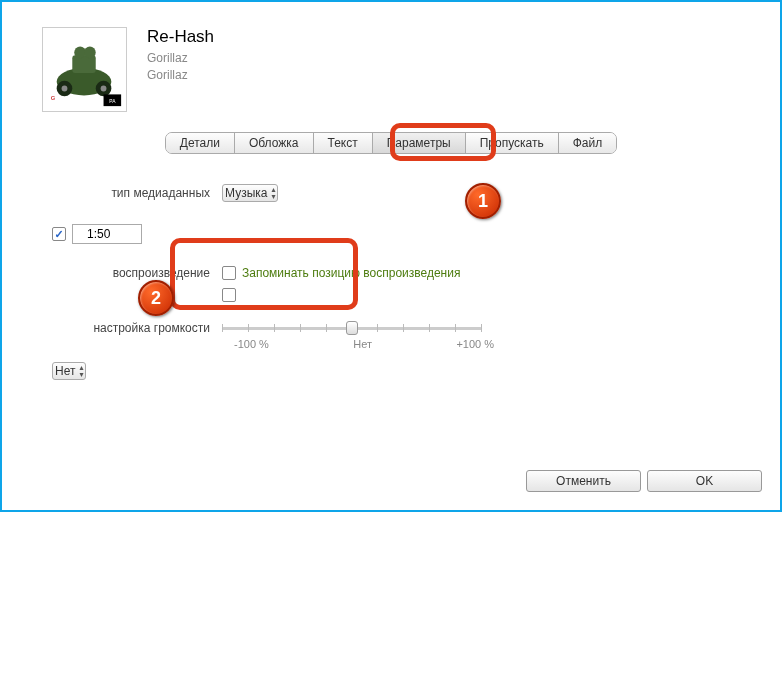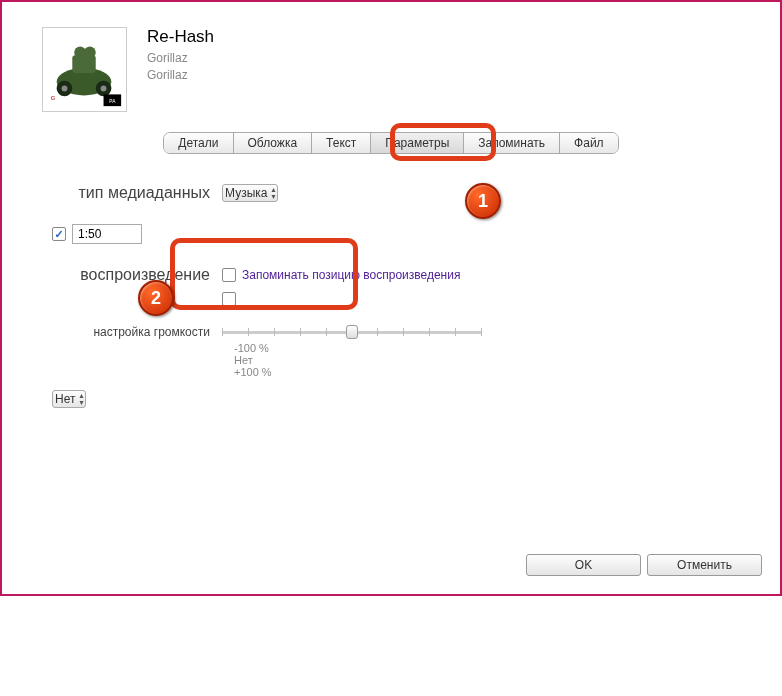--- a/index.html
+++ b/index.html
@@ -1,53 +1,53 @@
 <!DOCTYPE html>
 <html><head>
 <meta charset="utf-8">
 <style>
 * { box-sizing: border-box; margin: 0; padding: 0; }
 body { font-family: Arial, sans-serif; font-size: 13px; color: #333; background: #fff; }
-.window { width: 782px; height: 596px; border: 2px solid #be185d; position: relative; background: #fff; }
+.window { width: 782px; height: 512px; border: 2px solid #0ea5e9; position: relative; background: #fff; }
 .header { display: flex; align-items: flex-start; padding: 25px 25px 10px 40px; }
 .album-art { width: 85px; height: 85px; background: #fff; border: 1px solid #ccc; position: relative; margin-right: 20px; }
 .album-art svg { width: 100%; height: 100%; }
 .track-info h2 { font-size: 17px; font-weight: normal; color: #000; margin-bottom: 3px; }
 .track-info .artist { font-size: 12px; color: #888; line-height: 1.4; }
 .tabs-wrap { position: relative; display: flex; justify-content: center; margin-top: 10px; }
 .tabs { display: flex; border: 1px solid #aaa; border-radius: 7px; overflow: hidden; }
 .tab { padding: 3px 14px; font-size: 12px; background: linear-gradient(#fdfdfd,#e8e8e8); border-right: 1px solid #aaa; cursor: pointer; color: #333; }
 .tab:last-child { border-right: none; }
 .tab.active { background: linear-gradient(#f0f0f0,#d8d8d8); }
 .highlight-box { position: absolute; border: 5px solid #e03c1a; border-radius: 10px; pointer-events: none; }
 .hl-tabs { top: -9px; left: 388px; width: 106px; height: 38px; }
 .hl-time { top: 236px; left: 168px; width: 188px; height: 72px; }
 .hl-ok { top: 622px; left: 486px; width: 140px; height: 50px; }
 .badge { position: absolute; width: 36px; height: 36px; border-radius: 50%; background: radial-gradient(circle at 35% 30%, #ff6a2a, #c82800); color: #fff; font-weight: bold; font-size: 18px; display: flex; align-items: center; justify-content: center; border: 2px solid #a01f00; box-shadow: 1px 1px 3px rgba(0,0,0,0.5), inset 1px 1px 2px rgba(255,255,255,0.4); }
 .badge-1 { top: 181px; left: 463px; }
 .badge-2 { top: 278px; left: 136px; }
 .badge-3 { top: 614px; left: 457px; }
 .form { padding: 30px 50px 20px 50px; }
 .row { display: flex; align-items: center; margin-bottom: 8px; }
-.row label { width: 170px; text-align: right; padding-right: 12px; font-size: 16px; color: #444; }
+.row label { width: 170px; text-align: right; padding-right: 12px; font-size: 12px; color: #444; }
 .row.sub label { font-weight: bold; }
 .select { background: linear-gradient(#fdfdfd,#e5e5e5); border: 1px solid #aaa; border-radius: 3px; padding: 1px 2px; font-size: 12px; display: inline-flex; align-items: center; }
 .select .arrows { margin-left: 4px; font-size: 8px; line-height: 7px; color: #555; }
 .checkbox { width: 14px; height: 14px; border: 1px solid #888; border-radius: 2px; background: #fff; display: inline-flex; align-items: center; justify-content: center; margin-right: 6px; }
 .checkbox.checked::after { content: "✓"; color: #2a66c7; font-size: 11px; font-weight: bold; }
-.time-input { width: 70px; border: 1px solid #aaa; padding: 2px 5px; font-size: 12px; background: #fff; }
-.check-label { font-size: 12px; color: #4c1d95; }
+.time-input { width: 70px; border: 1px solid #aaa; padding: 2px 14px; font-size: 12px; background: #fff; }
+.check-label { font-size: 12px; color: #4d7c0f; }
 .slider-row { display: flex; align-items: center; margin-top: 18px; margin-bottom: 2px; }
 .slider-row label { width: 170px; text-align: right; padding-right: 12px; font-size: 12px; color: #444; }
 .slider { position: relative; width: 260px; height: 16px; }
 .slider-track { position: absolute; top: 7px; left: 0; right: 0; height: 3px; background: #ccc; border-radius: 2px; }
 .slider-ticks { position: absolute; top: 4px; left: 0; right: 0; display: flex; justify-content: space-between; }
 .slider-ticks span { width: 1px; height: 8px; background: #bbb; }
 .slider-thumb { position: absolute; top: 1px; left: 50%; transform: translateX(-50%); width: 12px; height: 14px; background: linear-gradient(#fff,#ddd); border: 1px solid #999; border-radius: 3px; }
-.slider-labels { display: flex; width: 260px; margin-left: 182px; justify-content: space-between; font-size: 11px; color: #888; margin-bottom: 12px; flex-direction: column; }
+.slider-labels { display: flex; width: 260px; margin-left: 182px; justify-content: space-between; font-size: 11px; color: #888; margin-bottom: 12px; }
 .bottom-buttons { position: absolute; bottom: 18px; right: 18px; display: flex; gap: 6px; }
 .btn { background: linear-gradient(#fdfdfd,#e5e5e5); border: 1px solid #999; border-radius: 3px; padding: 3px 0; font-size: 12px; width: 115px; text-align: center; cursor: pointer; }
 </style>
 </head>
 <body>
 
 <div class="window">
 
   <div class="header">
     <div class="album-art">
@@ -72,21 +72,21 @@
       <div class="artist">Gorillaz</div>
     </div>
   </div>
 
   <div class="tabs-wrap">
     <div class="tabs">
       <div class="tab">Детали</div>
       <div class="tab">Обложка</div>
       <div class="tab">Текст</div>
       <div class="tab active">Параметры</div>
-      <div class="tab">Запоминать</div>
+      <div class="tab">Пропускать</div>
       <div class="tab">Файл</div>
     </div>
     <div class="highlight-box hl-tabs"></div>
   </div>
 
   <div class="form">
     <div class="row">
       <label>тип медиаданных</label>
       <div class="select">
         <span>Музыка</span>
@@ -141,22 +141,22 @@
 
     <div class="row">
       <div class="select">
         <span>Нет</span>
         <span class="arrows">▴<br>▾</span>
       </div>
     </div>
   </div>
 
   <div class="bottom-buttons">
+    <div class="btn">Отменить</div>
     <div class="btn">OK</div>
-    <div class="btn">Отменить</div>
   </div>
 
   <div class="highlight-box hl-time"></div>
   <div class="highlight-box hl-ok"></div>
   <div class="badge badge-1">1</div>
   <div class="badge badge-2">2</div>
   <div class="badge badge-3">3</div>
 </div>
 
 </body></html>

